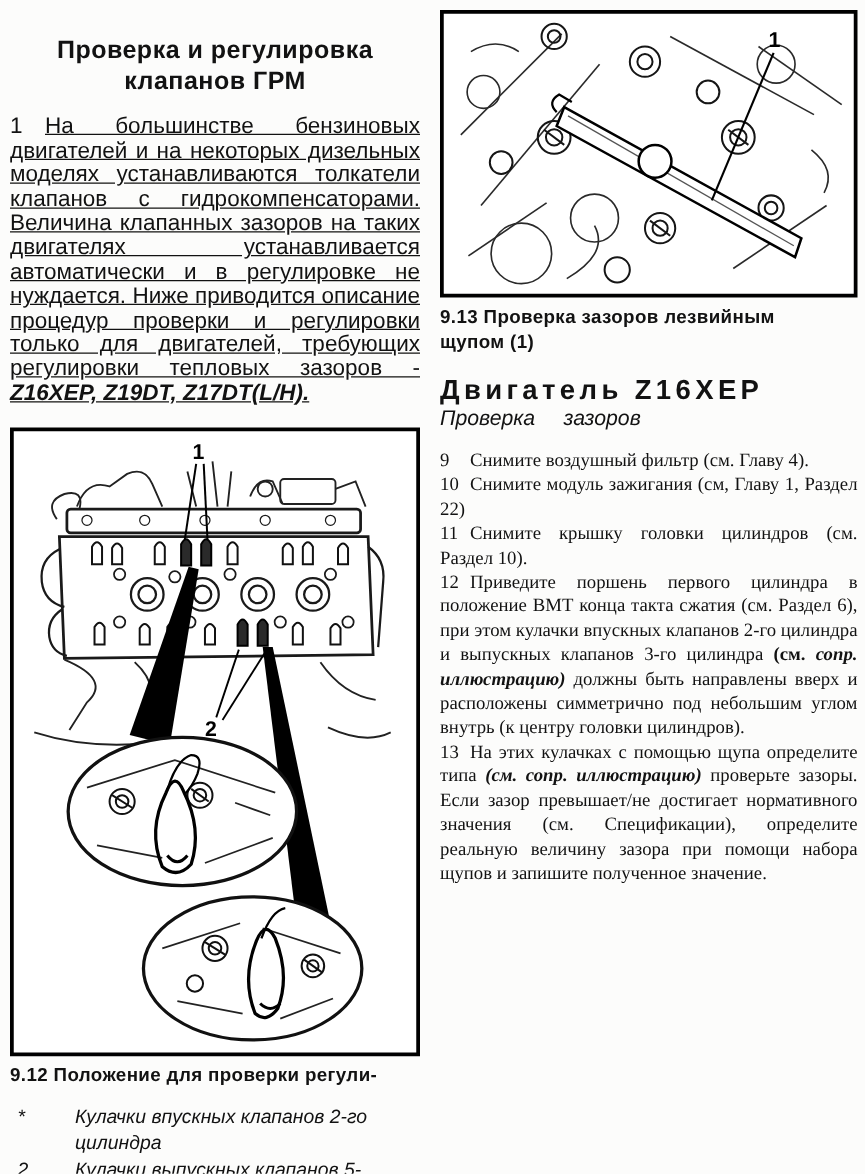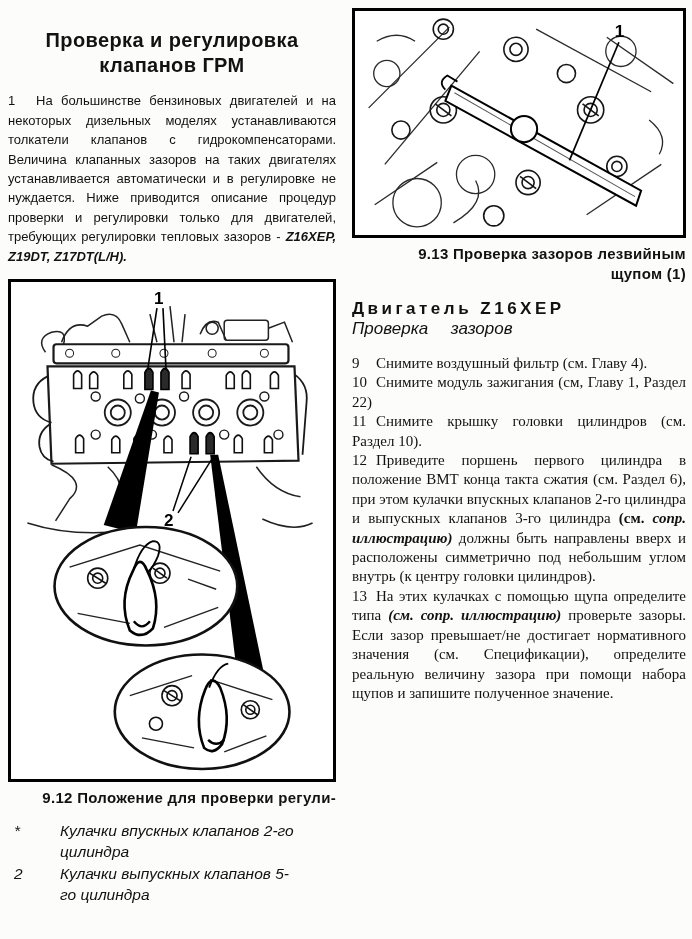--- a/index.html
+++ b/index.html
@@ -11,43 +11,43 @@
   }
   .col{position:absolute;top:0;}
   .col-left{left:8px;width:328px;}
   .col-right{left:352px;width:334px;}
 
   .doc-title{
     margin-top:28px;font-size:20px;line-height:25px;font-weight:bold;
     text-align:center;letter-spacing:.4px;
   }
   .para{
-    margin-top:13px;font-size:13px;line-height:19.4px;text-align:justify;
+    margin-top:13px;font-size:18px;line-height:19.4px;text-align:justify;text-decoration:underline;
   }
   .para-num{display:inline-block;min-width:28px;}
   .seg-b{font-weight:bold;}
   .seg-i{font-style:italic;}
 
   .figure{
     border:3px solid #000;background:#fff;box-sizing:border-box;
   }
   .fig-912{margin-top:5px;height:503px;}
   .fig-913{margin-top:8px;height:230px;}
   .figure svg{display:block;width:100%;height:100%;}
 
   .fig-caption{
-    font-weight:bold;font-size:15px;line-height:20px;text-align:right;
+    font-weight:bold;font-size:15px;line-height:20px;text-align:left;
     letter-spacing:.3px;margin-top:6px;
   }
   .footnotes{margin-top:12px;font-size:15.5px;font-style:italic;}
   .footnote{position:relative;padding-left:52px;padding-right:42px;line-height:21px;margin-bottom:1px;}
   .footnote .marker{position:absolute;left:6px;top:0;}
 
   .engine-heading{
-    margin-top:15px;font-size:17px;font-weight:bold;letter-spacing:3.5px;white-space:nowrap;
+    margin-top:15px;font-size:22px;font-weight:bold;letter-spacing:3.5px;white-space:nowrap;
   }
   .subheading{
     font-size:17px;font-style:italic;word-spacing:18px;
   }
   .steps{margin-top:15px;}
   .step{margin:0;font-size:15px;line-height:19.4px;text-align:justify;font-family:Liberation Serif, serif;}
   .step-num{display:inline-block;min-width:24px;}
 
   .callout-text{font:bold 17px "Liberation Sans",sans-serif;fill:#000;}
 </style>

